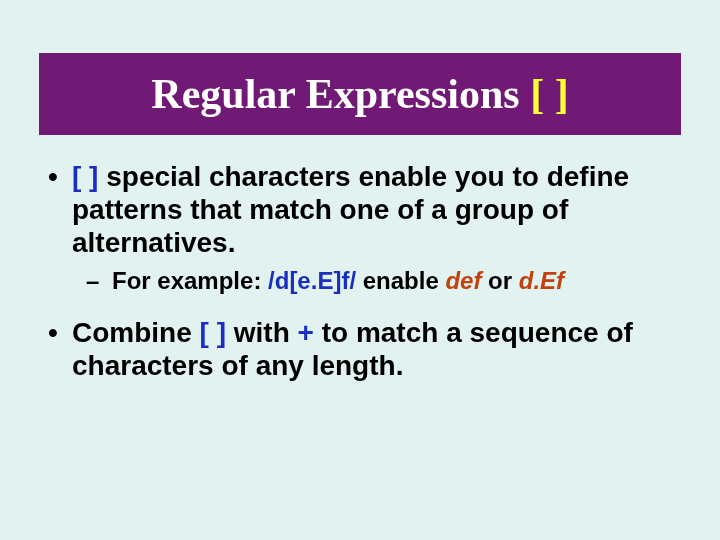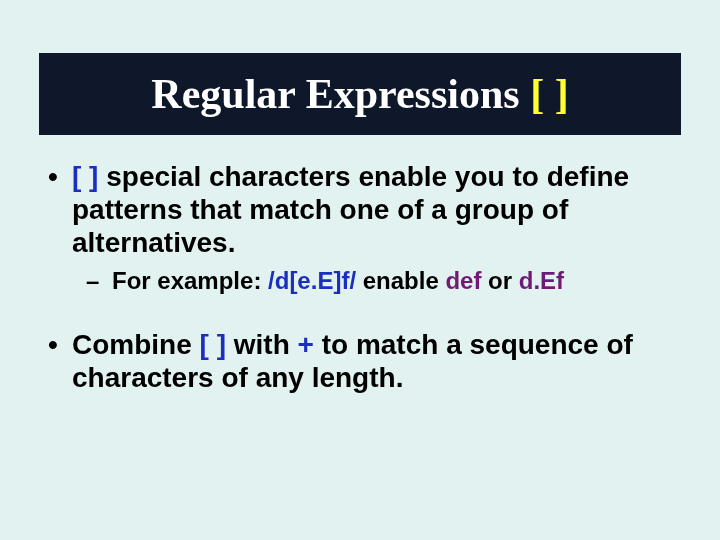--- a/index.html
+++ b/index.html
@@ -16,21 +16,21 @@
     background: #e2f2f0;
     position: relative;
     box-sizing: border-box;
   }
   .title-band {
     position: absolute;
     top: 53px;
     left: 39px;
     width: 642px;
     height: 82px;
-    background: #0f172a;
+    background: #701a75;
     display: flex;
     align-items: center;
     justify-content: center;
   }
   .title-text {
     color: #ffffff;
     font-size: 42px;
     font-weight: bold;
   }
   .brackets-title {
@@ -77,21 +77,21 @@
     line-height: 1.2;
     margin-top: 6px;
   }
   ul.sub > li::before {
     content: "–";
     position: absolute;
     left: 14px;
     top: 0;
     font-size: 24px;
   }
-  .red { color: #701a75; }
+  .red { color: #c2410c; font-style: italic; }
   .blue { color: #1a2fbf; }
 </style>
 </head>
 <body>
 
 <div class="slide">
 
   <div class="title-band">
     <div class="title-text">
       <span>Regular Expressions </span><span class="brackets-title">[ ]</span>
@@ -103,20 +103,20 @@
 
       <li>
         <span class="blue">[ ]</span><span> special characters enable you to define patterns that match one of a group of alternatives.</span>
         <ul class="sub">
           <li>
             <span>For example: </span><span class="blue">/d[e.E]f/</span><span>  enable </span><span class="red">def</span><span> or </span><span class="red">d.Ef</span>
           </li>
         </ul>
       </li>
 
-      <li style="margin-top:32px;">
+      <li style="margin-top:20px;">
         <span>Combine </span><span class="blue">[ ]</span><span> with </span><span class="blue">+</span><span> to match a sequence of characters of any length.</span>
       </li>
 
     </ul>
   </div>
 
 </div>
 
 </body></html>

